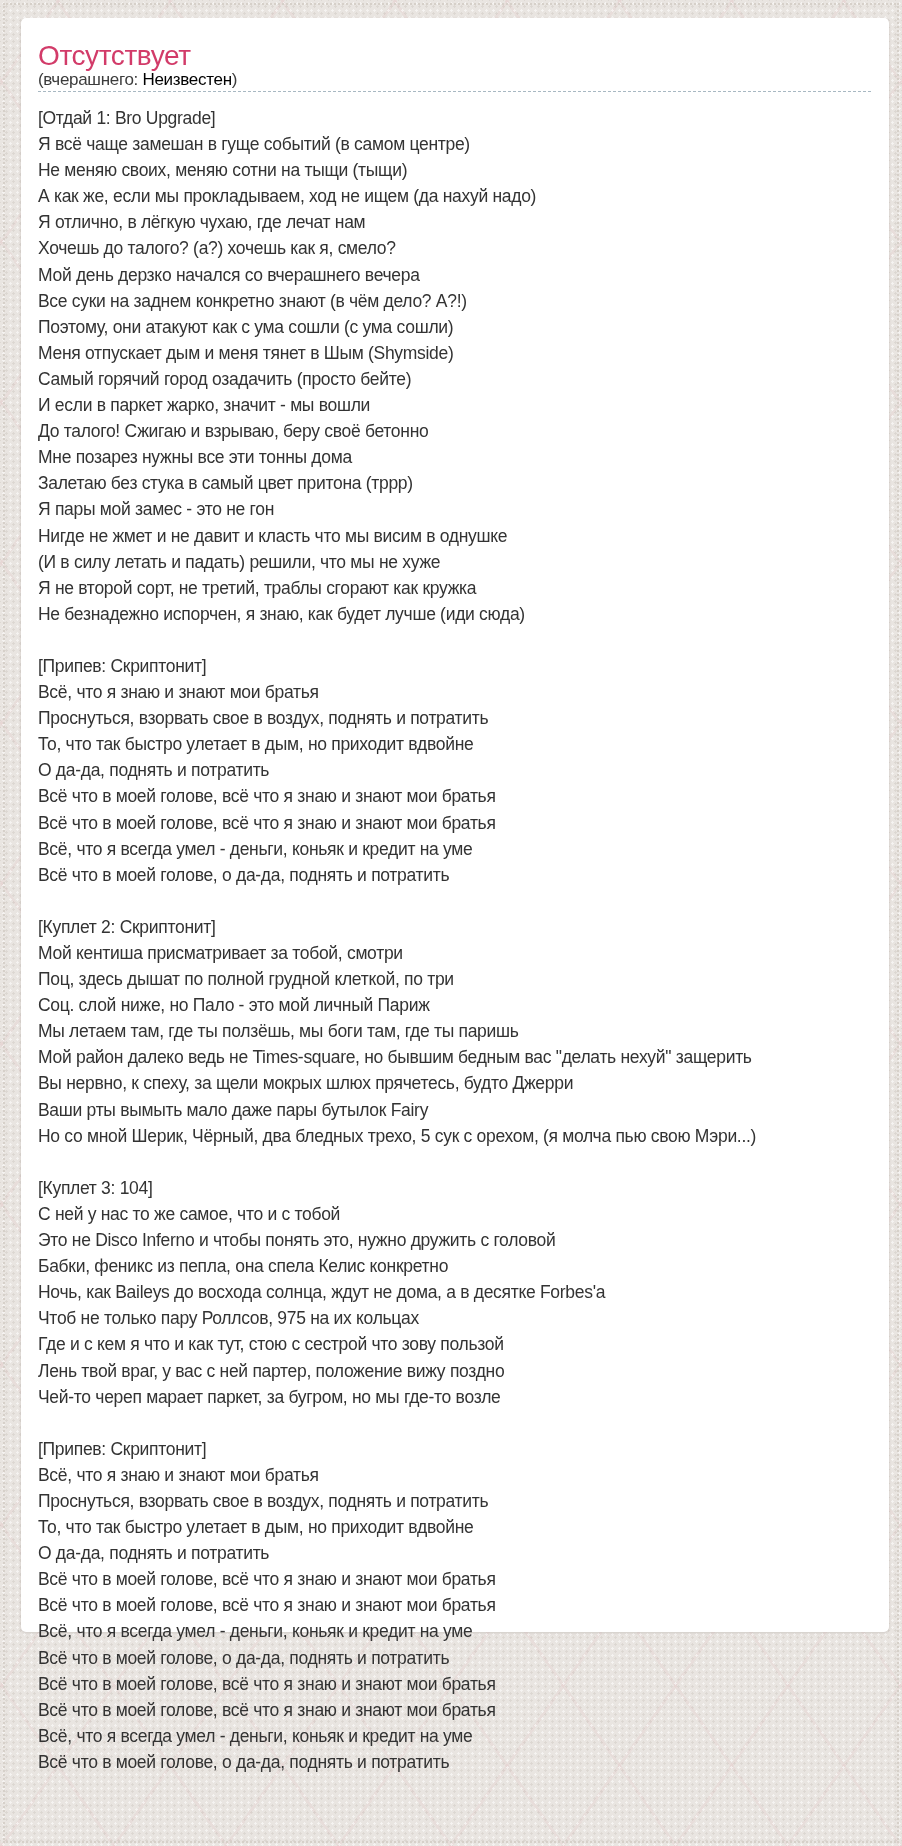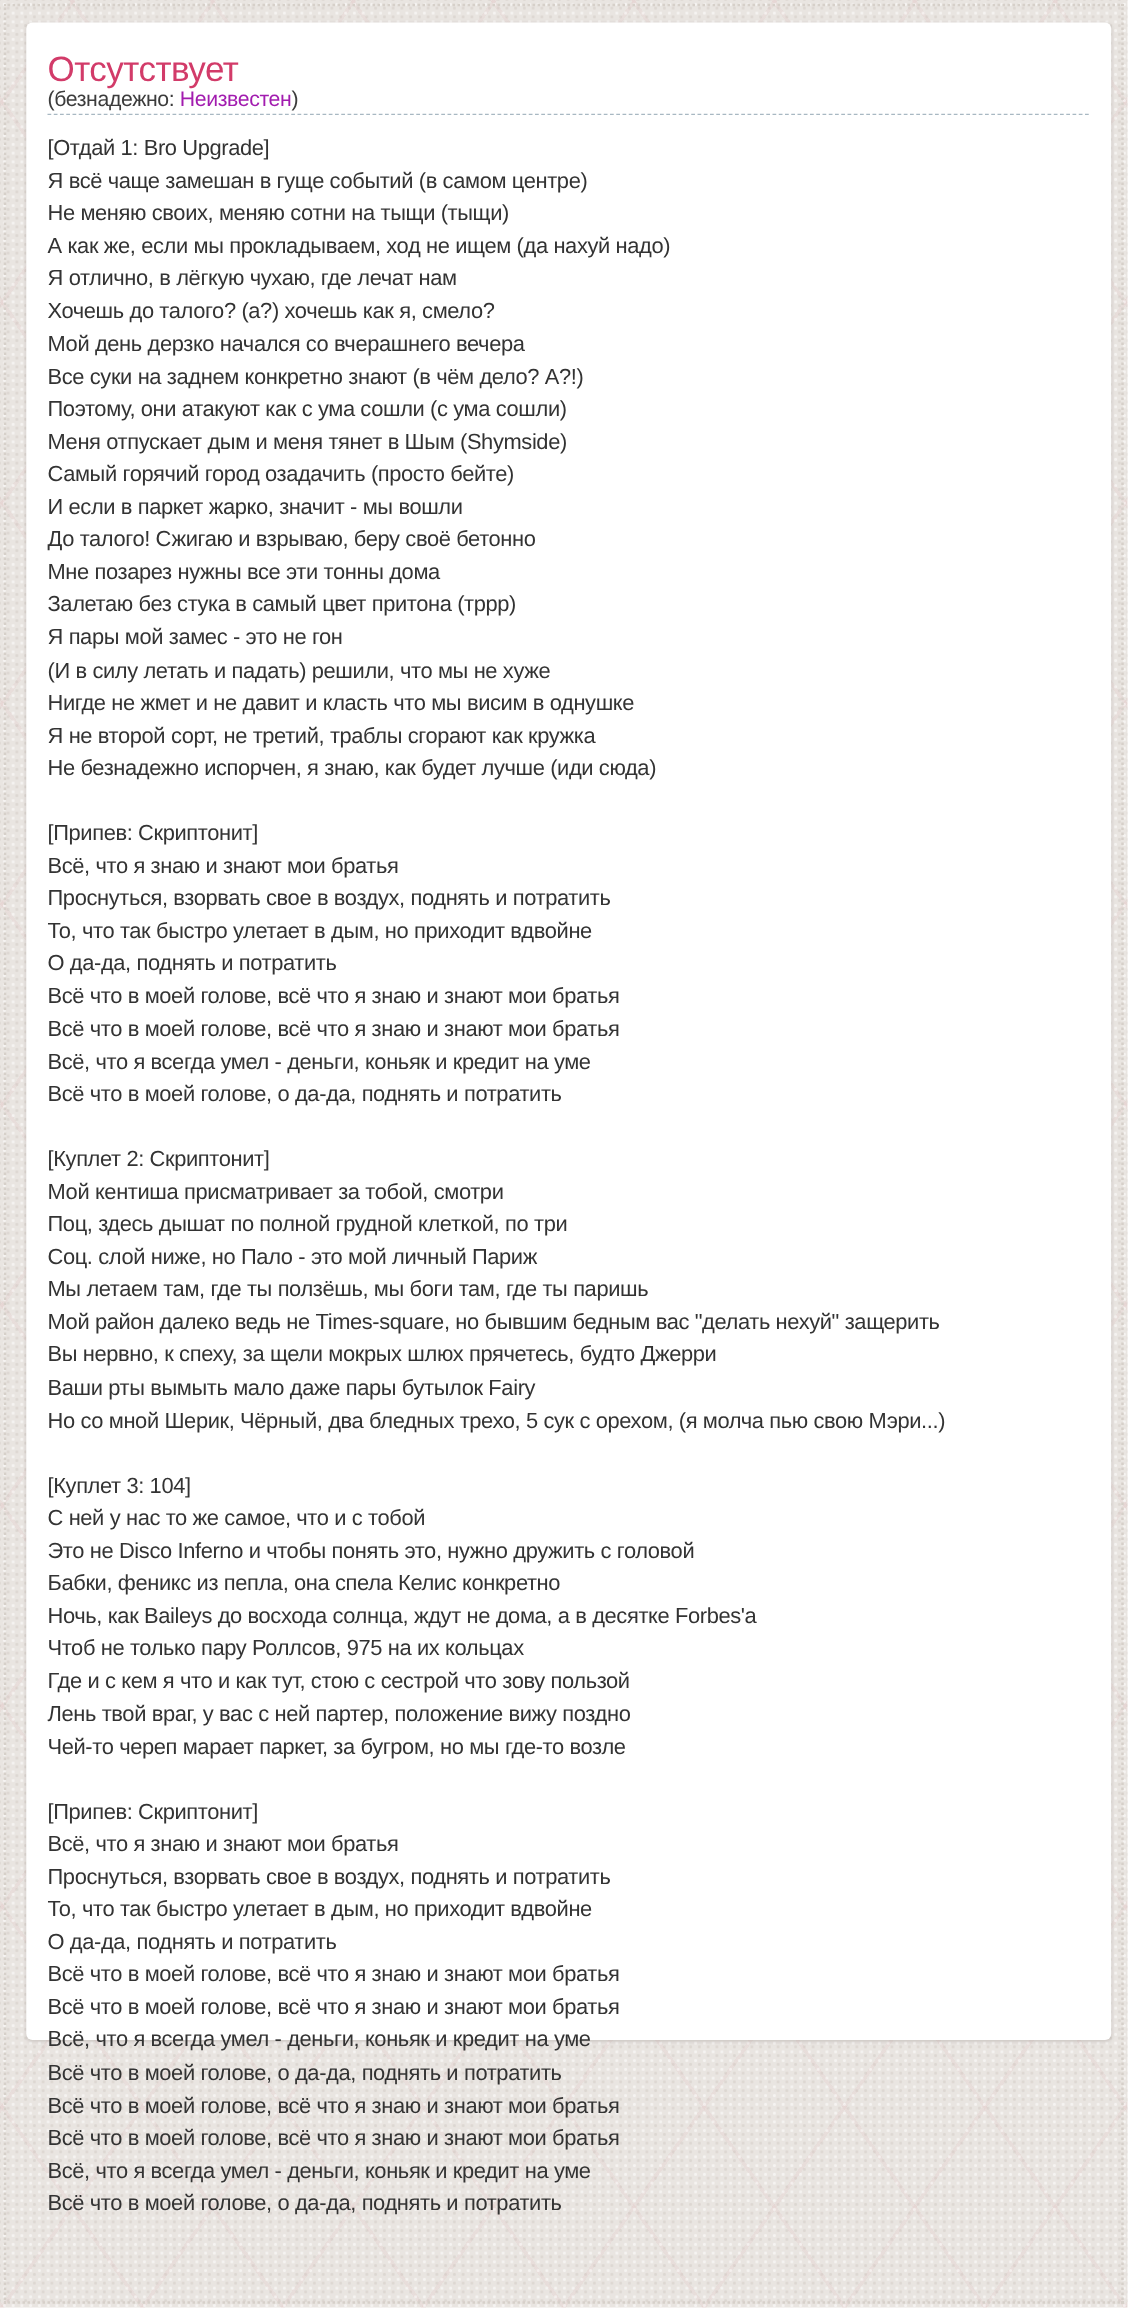--- a/index.html
+++ b/index.html
@@ -49,21 +49,21 @@
     color: #d23b69;
     letter-spacing: -0.4px;
   }
   .artist-line {
     font-size: 17px;
     line-height: 20px;
     color: #3c3c3c;
     letter-spacing: -0.3px;
   }
   .artist-link {
-    color: #a21caf;
+    color: #000000;
     text-decoration: none;
     cursor: pointer;
   }
   .separator {
     border-bottom: 1px dashed #a8b8c2;
     height: 1px;
     margin-right: 1px;
   }
   .lyrics {
     margin-top: 13px;
@@ -81,43 +81,43 @@
   }
 </style>
 </head>
 <body>
 
 <div class="stitch-border"></div>
 
 <div class="card">
   <h1 class="song-title">Отсутствует</h1>
 
-  <div class="artist-line"><span>(безнадежно: </span><a class="artist-link">Неизвестен</a><span>)</span></div>
+  <div class="artist-line"><span>(вчерашнего: </span><a class="artist-link">Неизвестен</a><span>)</span></div>
 
   <div class="separator"></div>
 
   <div class="lyrics" id="lyrics">
       <div class="lyric-line">[Отдай 1: Bro Upgrade]</div>
       <div class="lyric-line">Я всё чаще замешан в гуще событий (в самом центре)</div>
       <div class="lyric-line">Не меняю своих, меняю сотни на тыщи (тыщи)</div>
       <div class="lyric-line">А как же, если мы прокладываем, ход не ищем (да нахуй надо)</div>
       <div class="lyric-line">Я отлично, в лёгкую чухаю, где лечат нам</div>
       <div class="lyric-line">Хочешь до талого? (а?) хочешь как я, смело?</div>
       <div class="lyric-line">Мой день дерзко начался со вчерашнего вечера</div>
       <div class="lyric-line">Все суки на заднем конкретно знают (в чём дело? А?!)</div>
       <div class="lyric-line">Поэтому, они атакуют как с ума сошли (с ума сошли)</div>
       <div class="lyric-line">Меня отпускает дым и меня тянет в Шым (Shymside)</div>
       <div class="lyric-line">Самый горячий город озадачить (просто бейте)</div>
       <div class="lyric-line">И если в паркет жарко, значит - мы вошли</div>
       <div class="lyric-line">До талого! Сжигаю и взрываю, беру своё бетонно</div>
       <div class="lyric-line">Мне позарез нужны все эти тонны дома</div>
       <div class="lyric-line">Залетаю без стука в самый цвет притона (тррр)</div>
       <div class="lyric-line">Я пары мой замес - это не гон</div>
+      <div class="lyric-line">Нигде не жмет и не давит и класть что мы висим в однушке</div>
       <div class="lyric-line">(И в силу летать и падать) решили, что мы не хуже</div>
-      <div class="lyric-line">Нигде не жмет и не давит и класть что мы висим в однушке</div>
       <div class="lyric-line">Я не второй сорт, не третий, траблы сгорают как кружка</div>
       <div class="lyric-line">Не безнадежно испорчен, я знаю, как будет лучше (иди сюда)</div>
       <div class="blank-line"></div>
       <div class="lyric-line">[Припев: Скриптонит]</div>
       <div class="lyric-line">Всё, что я знаю и знают мои братья</div>
       <div class="lyric-line">Проснуться, взорвать свое в воздух, поднять и потратить</div>
       <div class="lyric-line">То, что так быстро улетает в дым, но приходит вдвойне</div>
       <div class="lyric-line">О да-да, поднять и потратить</div>
       <div class="lyric-line">Всё что в моей голове, всё что я знаю и знают мои братья</div>
       <div class="lyric-line">Всё что в моей голове, всё что я знаю и знают мои братья</div>

